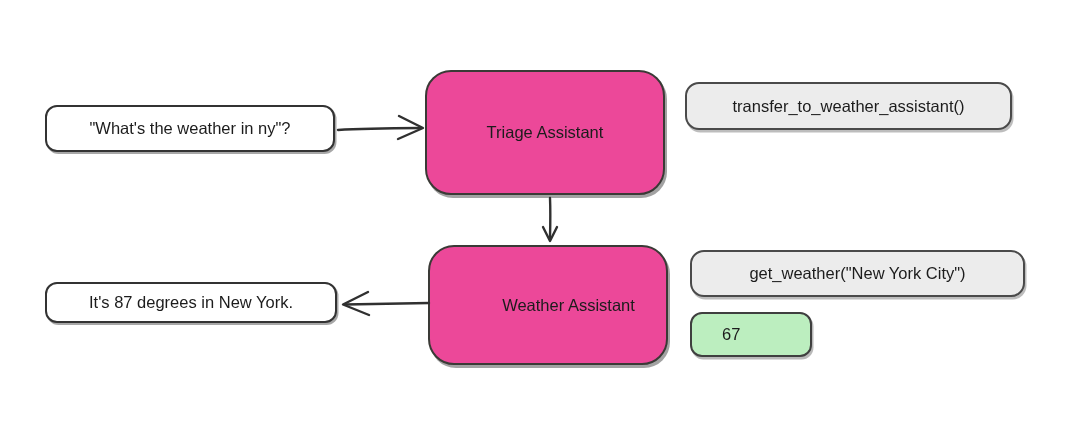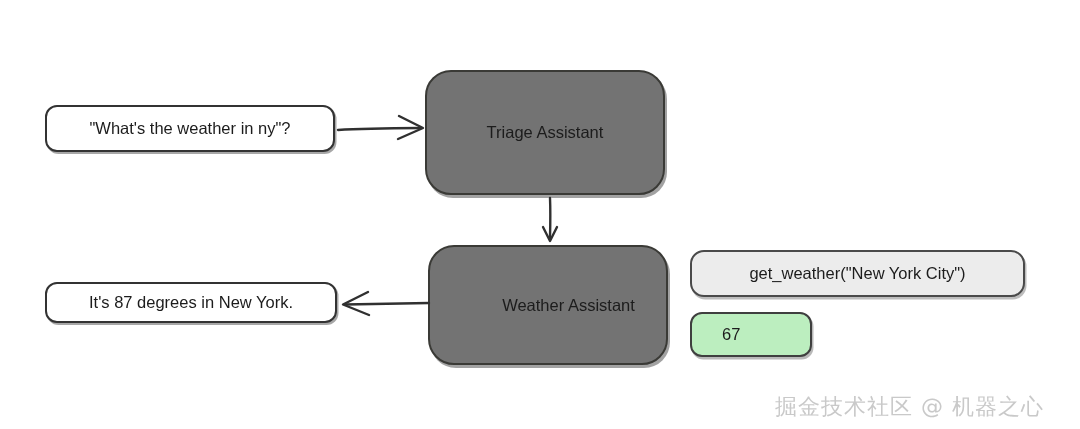--- a/index.html
+++ b/index.html
@@ -30,21 +30,21 @@
   
   .bubble {
     background: #ffffff;
     border: 2px solid #333333;
     border-radius: 12px;
     font-size: 16.5px;
     box-shadow: 1.5px 2px 0 rgba(60,60,60,0.45);
   }
   
   .agent {
-    background: #737373;
+    background: #ec4899;
     border: 2px solid #3a3a36;
     border-radius: 26px;
     font-size: 16.5px;
     box-shadow: 2px 3px 0 rgba(70,70,70,0.5);
   }
   
   .fncall {
     background: #ececec;
     border: 2px solid #4a4a4a;
     border-radius: 14px;
@@ -85,20 +85,23 @@
 
   <svg class="edge" style="left:335px; top:108px;" width="95" height="42" viewBox="0 0 95 42">
     <path d="M3 22 C 26 20.5, 52 20.2, 86 20" stroke="#303030" stroke-width="2.4" fill="none" stroke-linecap="round"></path>
     <path d="M64 8 L88 20 L63 31" stroke="#303030" stroke-width="2.4" fill="none" stroke-linecap="round" stroke-linejoin="round"></path>
   </svg>
 
   <div class="node agent" style="left:425px; top:70px; width:240px; height:125px;">
     <span>Triage Assistant</span>
   </div>
 
+  <div class="node fncall" style="left:685px; top:82px; width:327px; height:48px;">
+    <span>transfer_to_weather_assistant()</span>
+  </div>
 
   <svg class="edge" style="left:530px; top:196px;" width="40" height="52" viewBox="0 0 40 52">
     <path d="M20 2 C 20.6 16, 20.3 30, 20 42" stroke="#303030" stroke-width="2.4" fill="none" stroke-linecap="round"></path>
     <path d="M13 31 L20 45 L27 31" stroke="#303030" stroke-width="2.4" fill="none" stroke-linecap="round" stroke-linejoin="round"></path>
   </svg>
 
   <div class="node agent" style="left:428px; top:245px; width:240px; height:120px;padding-left:41px;">
     <span>Weather Assistant</span>
   </div>
 
@@ -112,15 +115,14 @@
 
   <svg class="edge" style="left:337px; top:283px;" width="95" height="42" viewBox="0 0 95 42">
     <path d="M92 20 C 68 20.5, 40 21, 8 21.5" stroke="#303030" stroke-width="2.4" fill="none" stroke-linecap="round"></path>
     <path d="M31 9 L6 21.5 L32 32" stroke="#303030" stroke-width="2.4" fill="none" stroke-linecap="round" stroke-linejoin="round"></path>
   </svg>
 
   <div class="node bubble" style="left:45px; top:282px; width:292px; height:41px;">
     <span>It's 87 degrees in New York.</span>
   </div>
 
-  <div class="watermark" style="left:775px; top:392px;">掘金技术社区 @ 机器之心</div>
 
 </div>
 
 </body></html>

